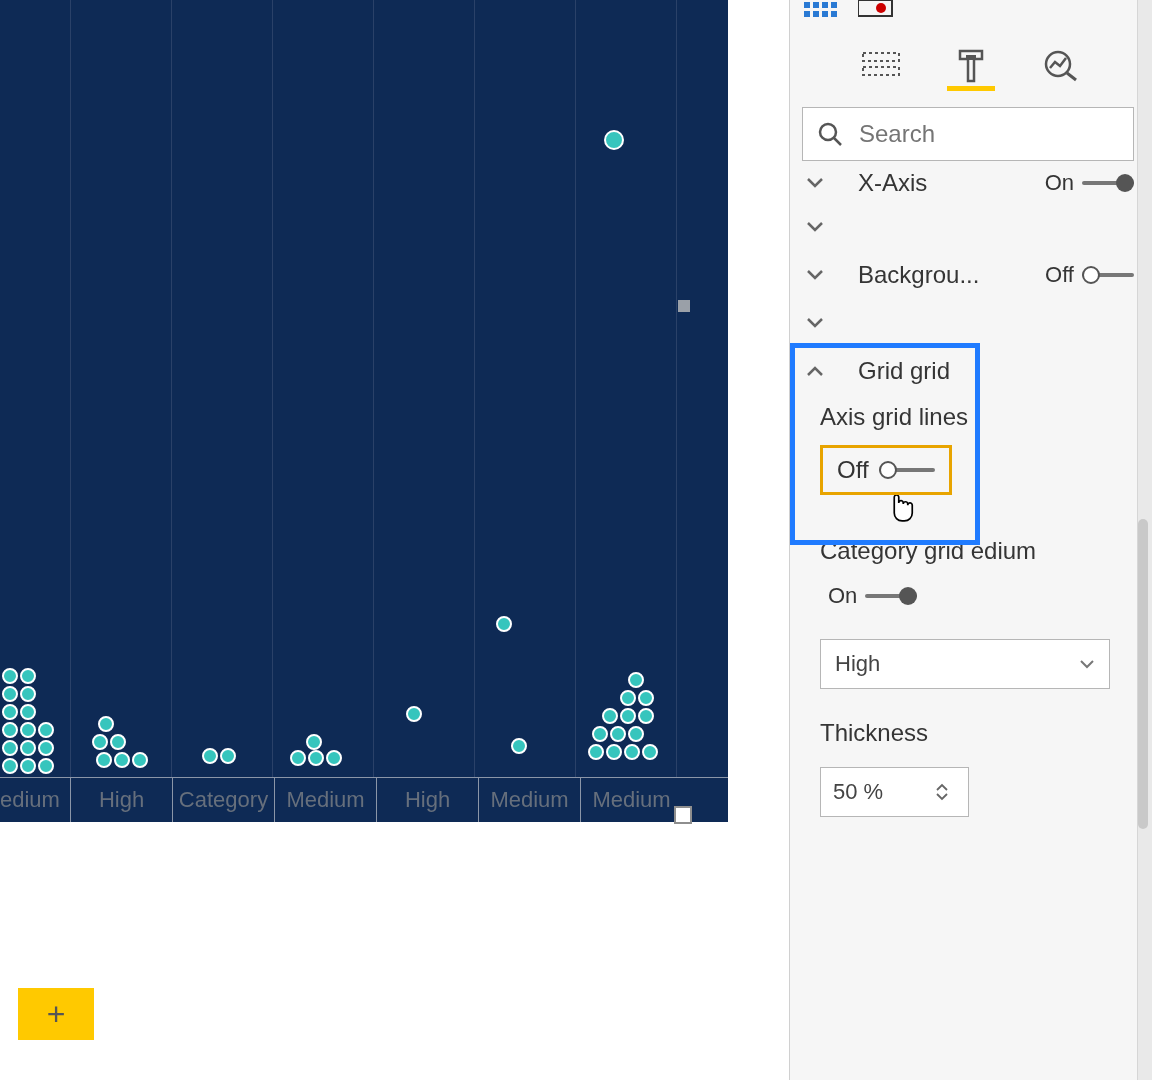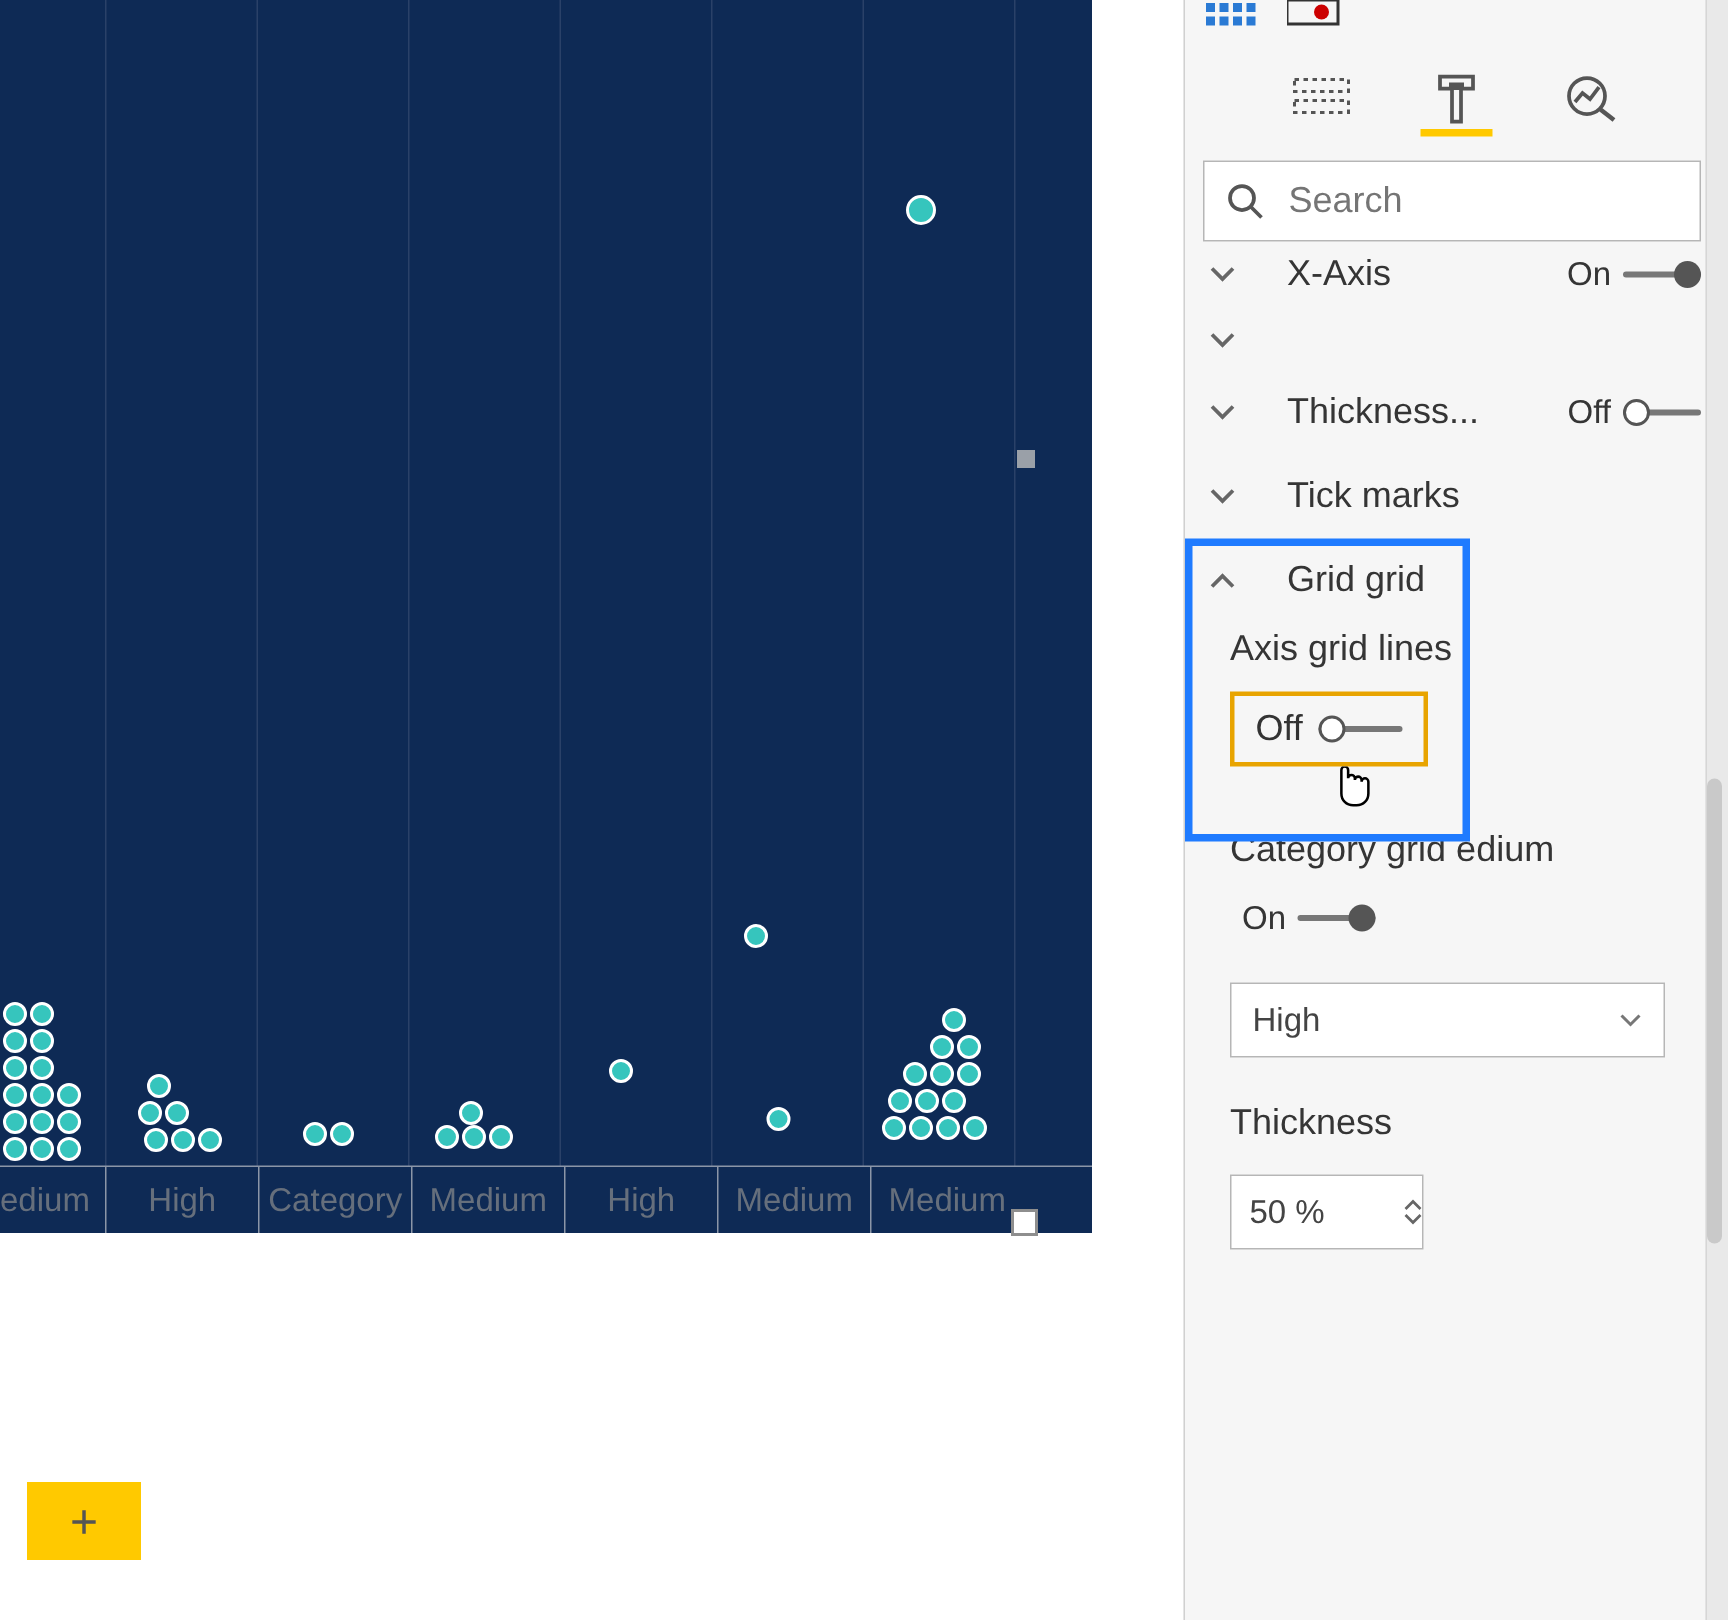--- a/index.html
+++ b/index.html
@@ -49,21 +49,21 @@
   .toggle{display:flex;align-items:center;gap:8px;}
   .toggle .state{font-size:22px;color:#353535;}
   .sw{width:52px;height:18px;position:relative;}
   .sw-line{position:absolute;left:0;right:0;top:7px;height:4px;background:#777;border-radius:2px;}
   .sw-knob{position:absolute;width:18px;height:18px;border-radius:50%;background:#555;top:0;}
   .sw.on .sw-knob{right:0;}
   .sw.off .sw-knob{left:0;background:#fff;border:2px solid #555;box-sizing:border-box;}
   .section-label{font-size:24px;color:#353535;padding:8px 0 12px 30px;}
   .sub{padding:2px 18px 2px 30px;}
   .dd{margin:8px 42px 8px 30px;height:48px;border:1px solid #b6b6b6;background:#fff;display:flex;align-items:center;justify-content:space-between;padding:0 14px;font-size:22px;color:#444;}
-  .num{margin:8px 0 8px 30px;width:115px;height:48px;border:1px solid #b6b6b6;background:#fff;display:flex;align-items:center;justify-content:space-between;padding:0 0 0 12px;font-size:22px;color:#444;}
+  .num{margin:8px 0 8px 30px;width:115px;height:48px;border:1px solid #b6b6b6;background:#fff;display:flex;align-items:center;justify-content:space-between;padding:0 20px 0 12px;font-size:22px;color:#444;}
   .focus-blue{position:absolute;border:5px solid var(--focus);pointer-events:none;}
   .focus-yellow{border:3px solid #e8a400;display:inline-flex;align-items:center;gap:10px;padding:8px 14px;}
   .cursor{position:absolute;width:36px;height:36px;pointer-events:none;}
   .scrollbar-v{position:absolute;right:4px;top:354px;width:10px;height:310px;background:#c9c9c9;border-radius:5px;}
   .panel-right-edge{position:absolute;right:0;top:0;bottom:0;width:14px;background:#e9e9e9;border-left:1px solid #d6d6d6;}
   .spin{display:flex;flex-direction:column;gap:2px;}
 </style>
 </head>
 <body>
 
@@ -245,37 +245,36 @@
             </svg>
           </div>
       </div>
 
       <div class="row">
         <div class="chev">
             <svg width="18" height="12">
               <path d="M2 2 l7 7 l7 -7" fill="none" stroke="#666" stroke-width="2.5"></path>
             </svg>
           </div>
-        <div class="label">Thickness...</div>
+        <div class="label">Backgrou...</div>
         <div class="toggle">
           <span class="state">Off</span>
           <div class="sw off">
               <div class="sw-line"></div>
               <div class="sw-knob"></div>
             </div>
         </div>
       </div>
 
       <div class="row">
         <div class="chev">
             <svg width="18" height="12">
               <path d="M2 2 l7 7 l7 -7" fill="none" stroke="#666" stroke-width="2.5"></path>
             </svg>
           </div>
-        <div class="label">Tick marks</div>
       </div>
 
       <div style="position:relative">
         <div class="row" style="padding-bottom:10px">
           <div class="chev">
               <svg width="18" height="12">
                 <path d="M2 10 l7 -7 l7 7" fill="none" stroke="#666" stroke-width="2.5"></path>
               </svg>
             </div>
           <div class="label">Grid grid</div>

